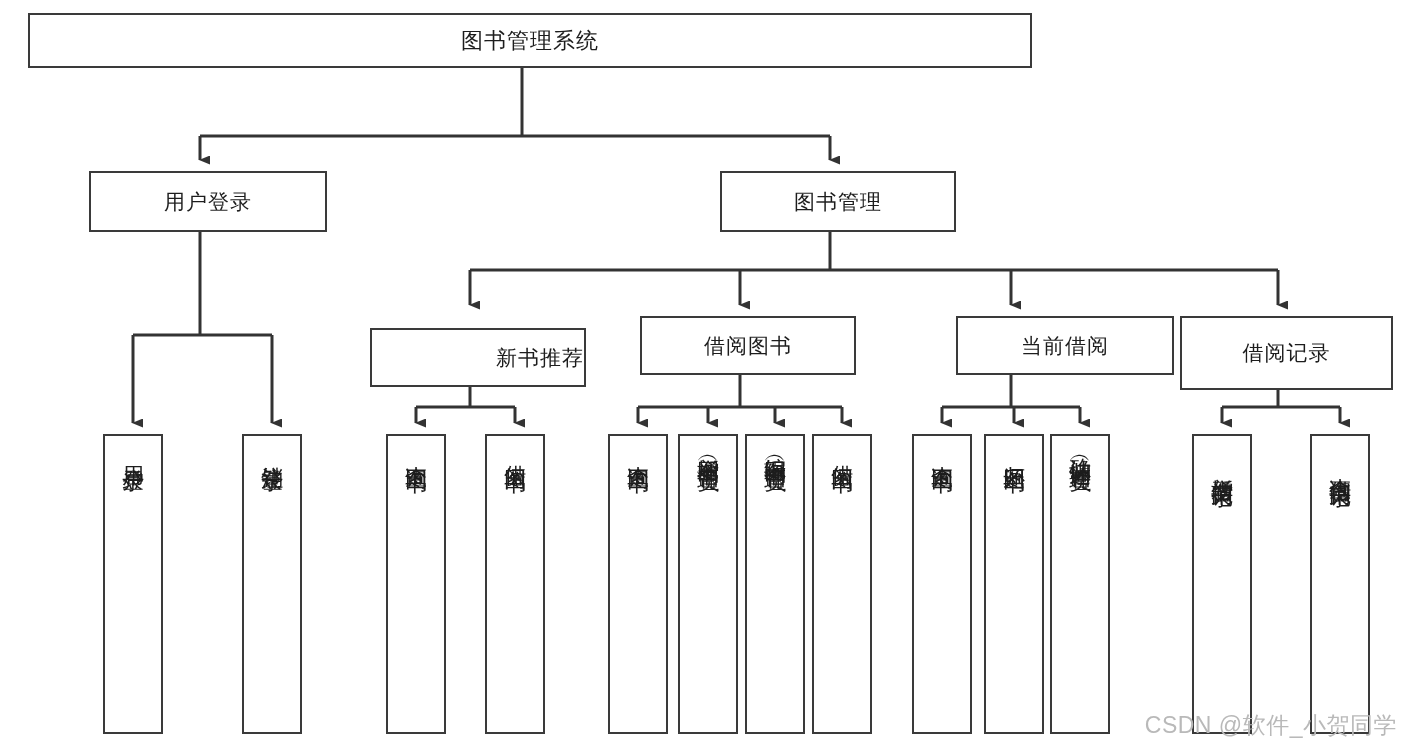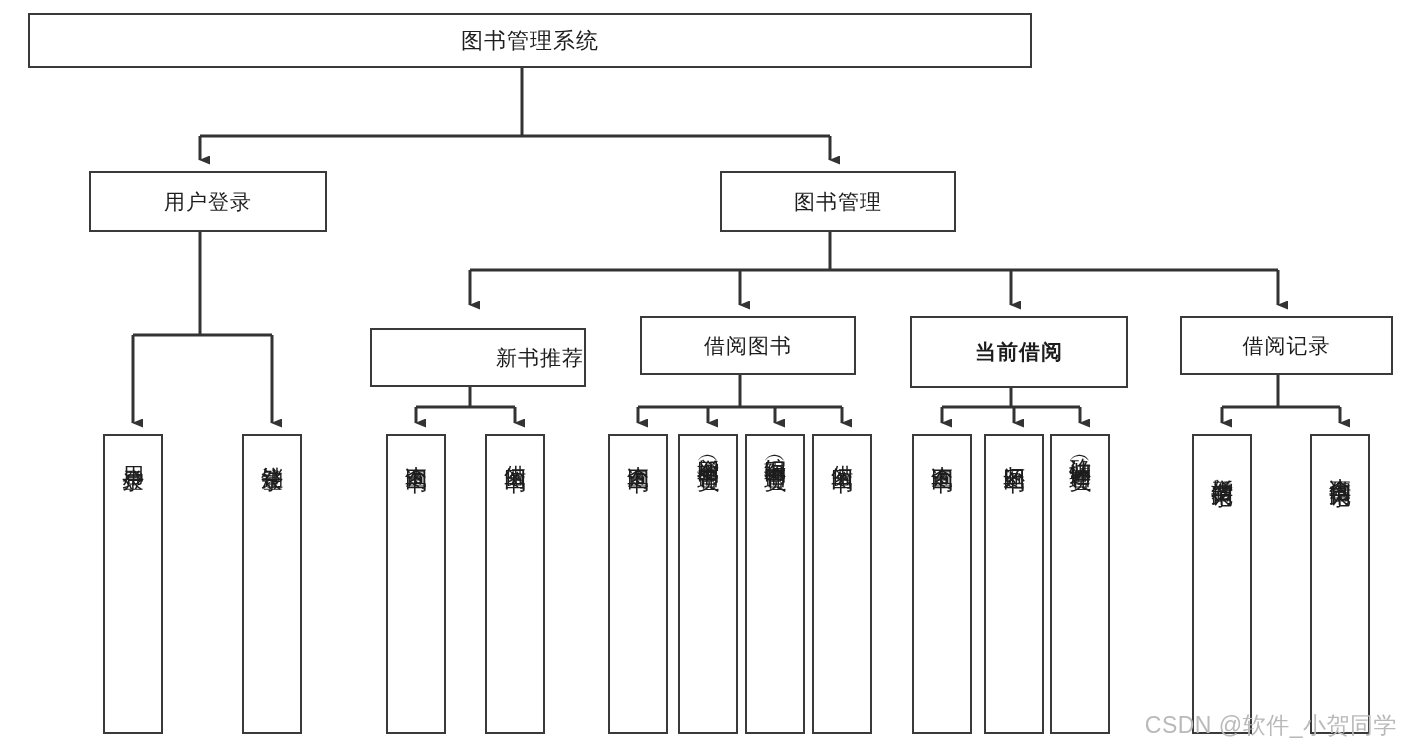--- a/index.html
+++ b/index.html
@@ -141,24 +141,24 @@
   <div class="node node-h" style="left:712px; top:171px; width:236px; height:61px;font-family:Liberation Serif, serif;">
     <span class="label">图书管理</span>
   </div>
 
   <div class="node node-h" style="left:362px; top:328px; width:216px; height:59px;justify-content:flex-end;">
     <span class="label">新书推荐</span>
   </div>
   <div class="node node-h" style="left:632px; top:316px; width:216px; height:59px;">
     <span class="label">借阅图书</span>
   </div>
-  <div class="node node-h" style="left:902px; top:316px; width:218px; height:72px;font-weight:bold;">
+  <div class="node node-h" style="left:948px; top:316px; width:218px; height:59px;">
     <span class="label">当前借阅</span>
   </div>
-  <div class="node node-h" style="left:1172px; top:316px; width:213px; height:59px;">
+  <div class="node node-h" style="left:1172px; top:316px; width:213px; height:74px;">
     <span class="label">借阅记录</span>
   </div>
 
   <div class="node node-v" style="left:103px; top:434px; width:60px; height:300px;">
     <span class="label">用户登录</span>
   </div>
   <div class="node node-v" style="left:242px; top:434px; width:60px; height:300px;">
     <span class="label">注销登录</span>
   </div>
   <div class="node node-v" style="left:386px; top:434px; width:60px; height:300px;">

